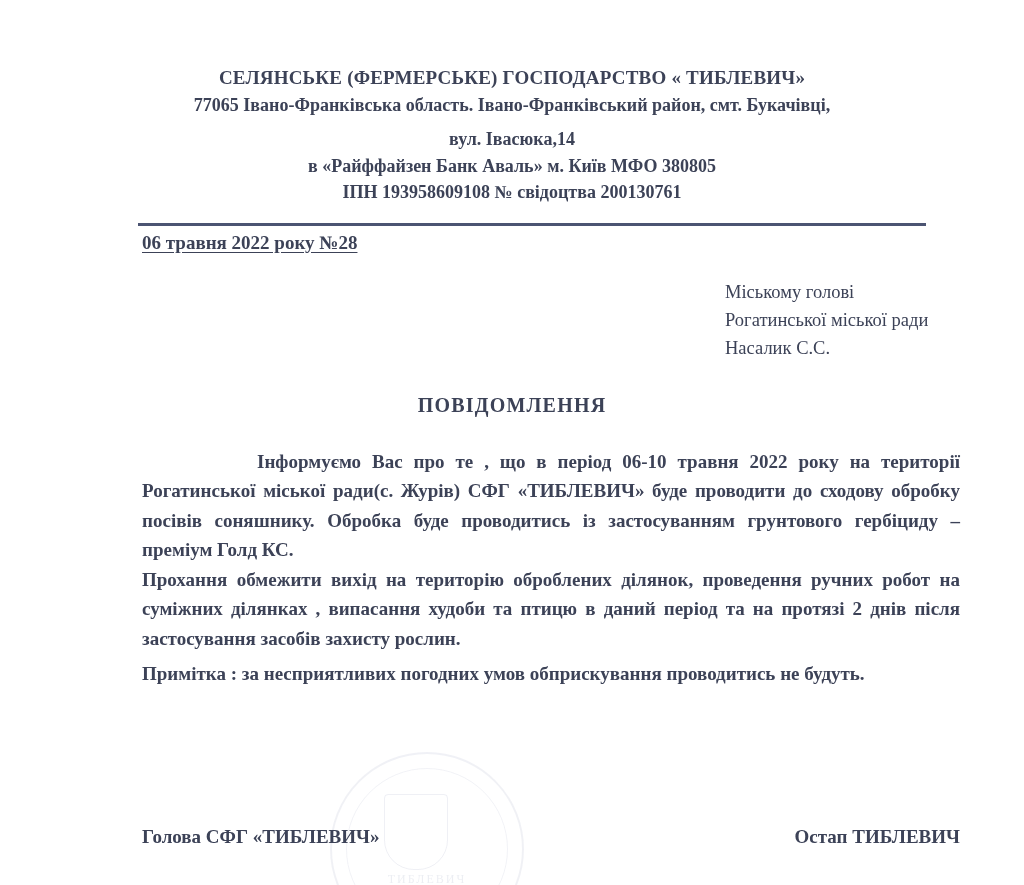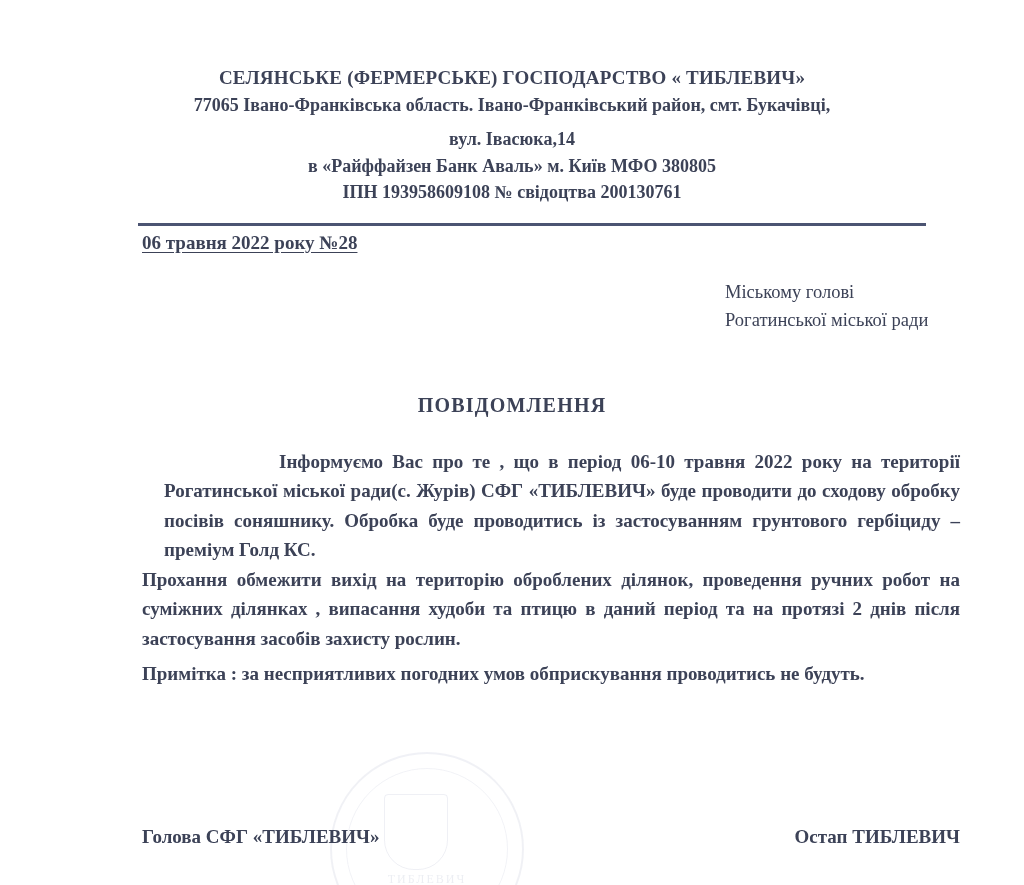--- a/index.html
+++ b/index.html
@@ -133,21 +133,21 @@
     position: absolute;
     left: 142px;
     top: 447px;
     width: 818px;
     font-size: 19px;
     line-height: 1.55;
     font-weight: bold;
     text-align: justify;
   }
   .para { margin: 0; }
-  .para.indent { text-indent: 115px; margin-left: 22px; }
+  .para.indent { text-indent: 115px; }
 
   .note {
     position: absolute;
     left: 142px;
     top: 660px;
     width: 818px;
     font-size: 19px;
     font-weight: bold;
     line-height: 1.5;
   }
@@ -183,20 +183,21 @@
     <div class="lh-line lh-6">ІПН 193958609108  № свідоцтва 200130761</div>
   </div>
 
   <div class="rule"></div>
 
   <div class="docdate">06 травня 2022 року №28</div>
 
   <div class="addressee">
     <div>Міському голові</div>
     <div>Рогатинської міської ради</div>
+    <div>Насалик С.С.</div>
   </div>
 
   <div class="doctitle">ПОВІДОМЛЕННЯ</div>
 
   <div class="body-block">
     <p class="para indent">Інформуємо  Вас про те , що в період 06-10 травня 2022 року на території Рогатинської міської  ради(с. Журів)  СФГ «ТИБЛЕВИЧ» буде проводити до сходову обробку посівів соняшнику. Обробка буде проводитись із застосуванням грунтового гербіциду –преміум Голд КС.</p>
     <p class="para">Прохання обмежити вихід  на територію оброблених ділянок, проведення  ручних робот на суміжних ділянках , випасання  худоби та птицю в даний період та  на протязі 2 днів після застосування засобів захисту рослин.</p>
   </div>
 
   <div class="note">Примітка : за несприятливих погодних умов обприскування проводитись не будуть.</div>

